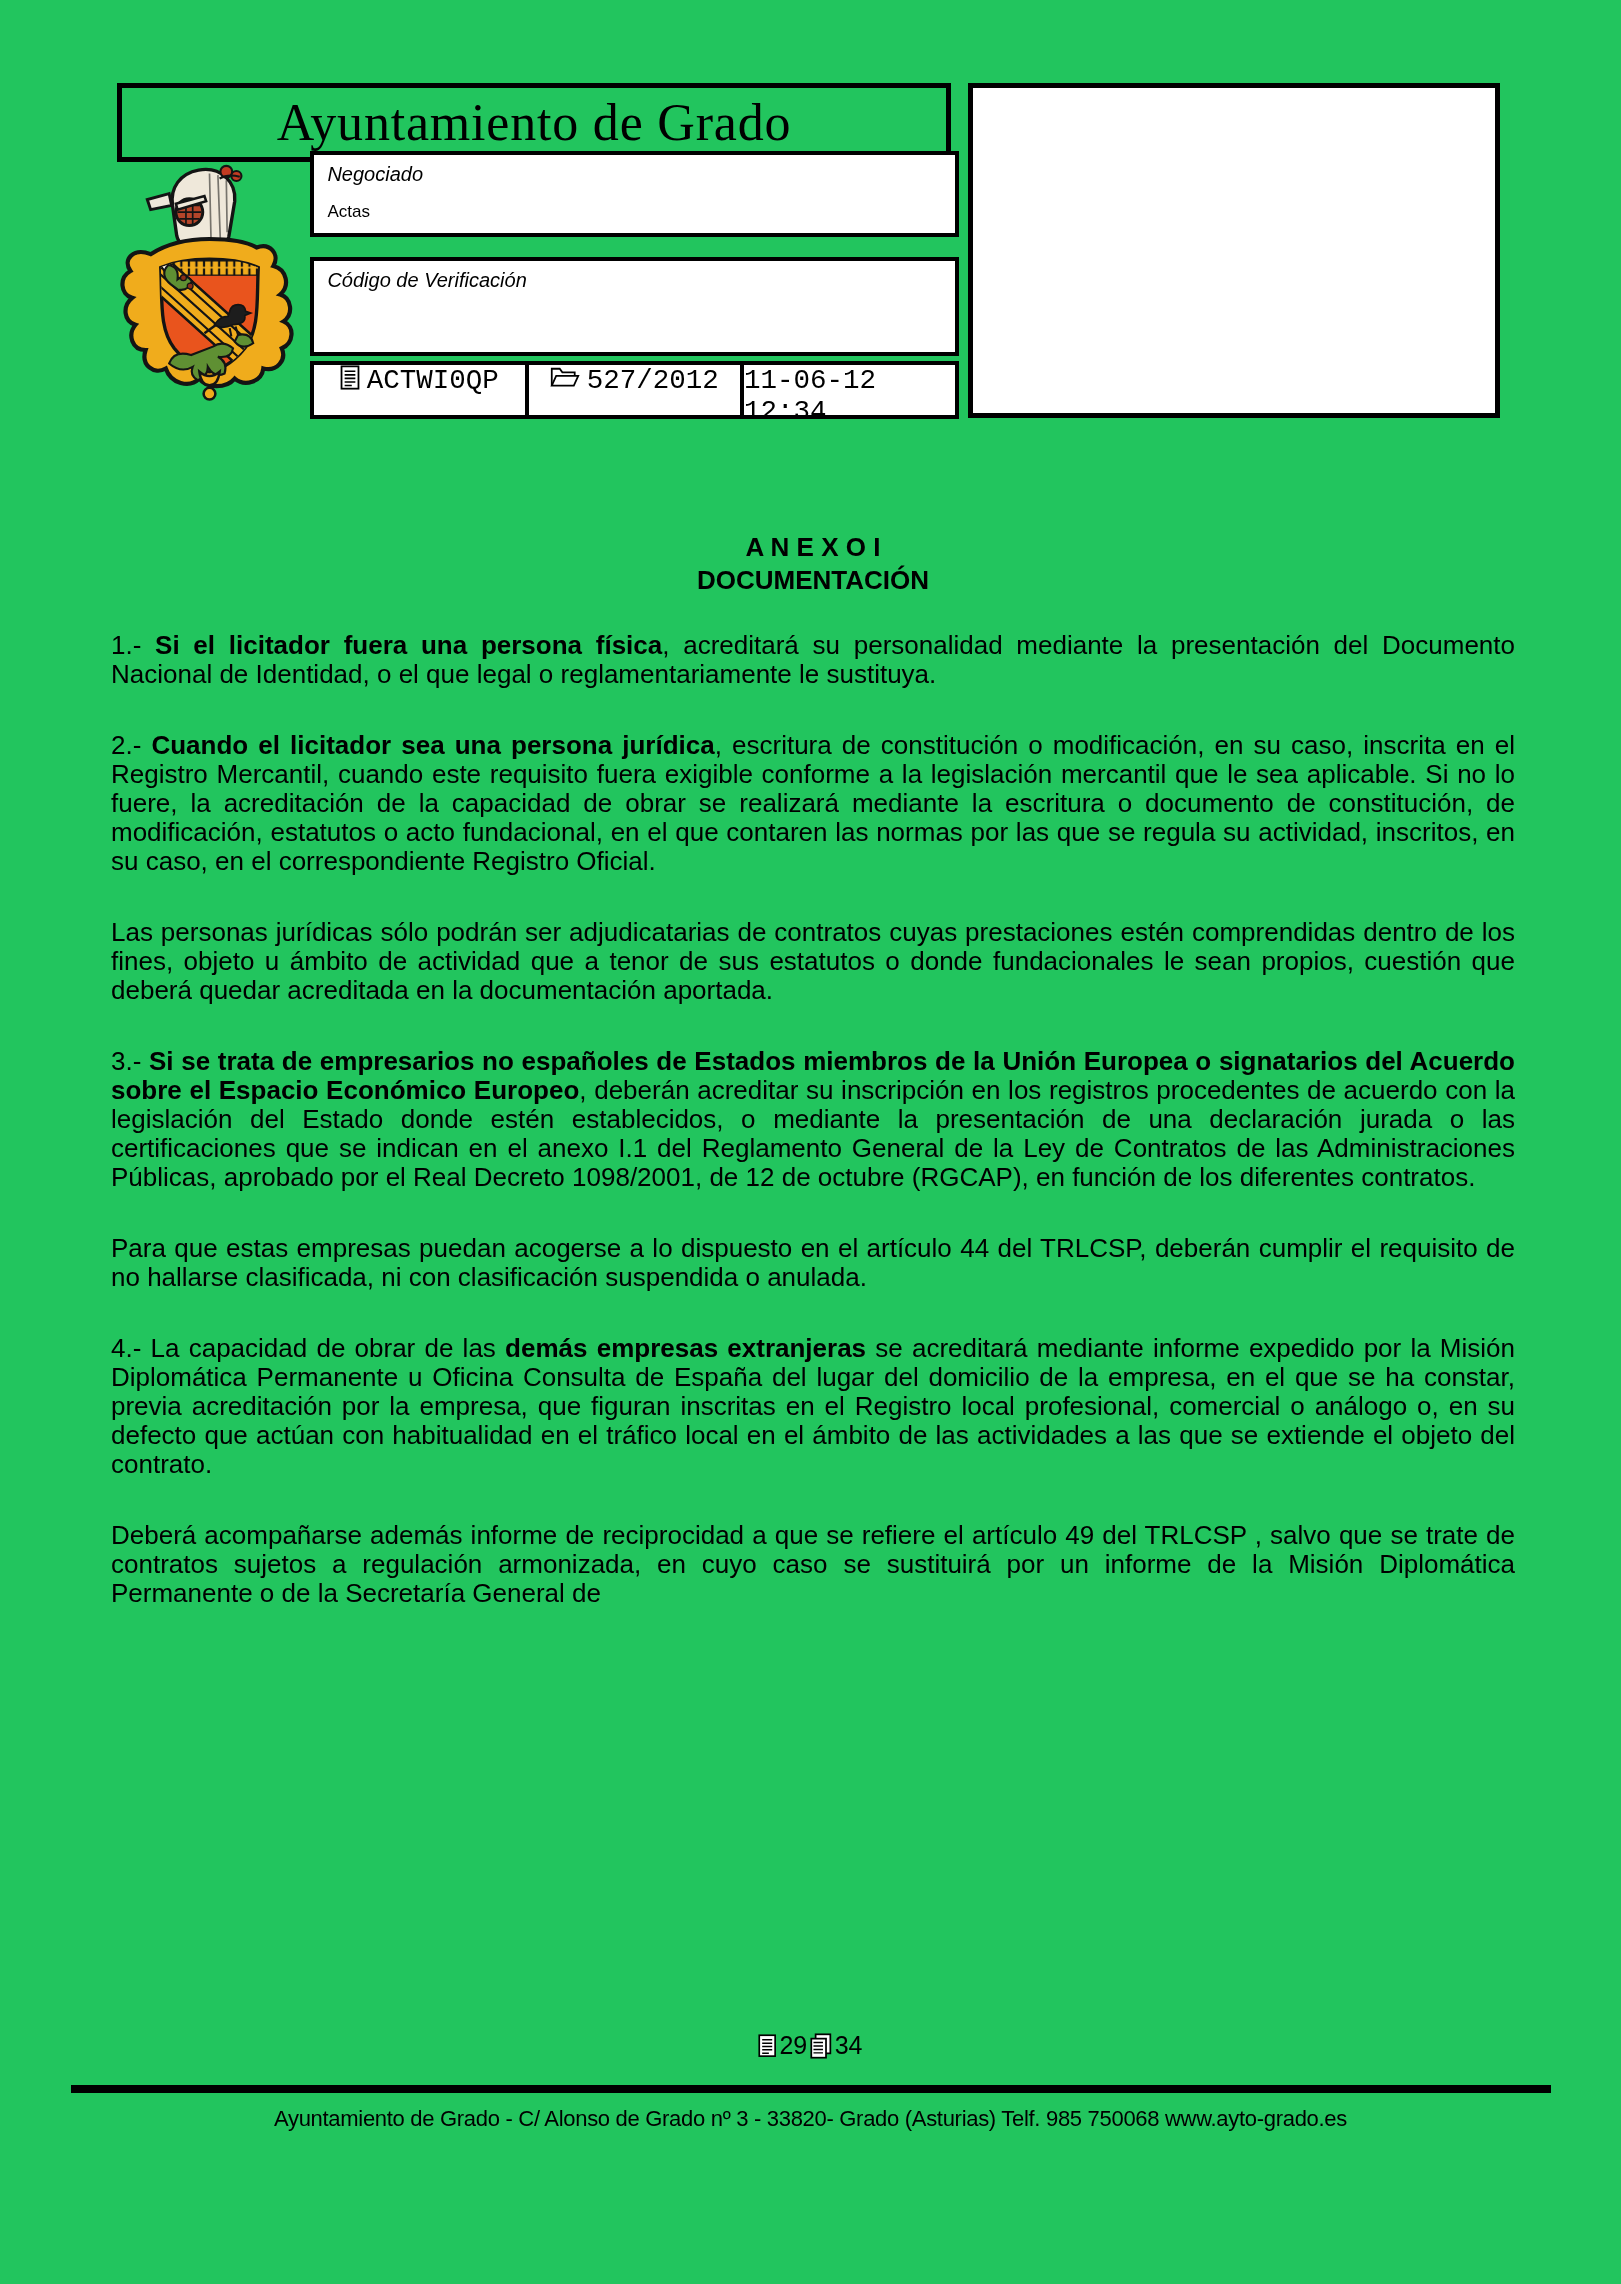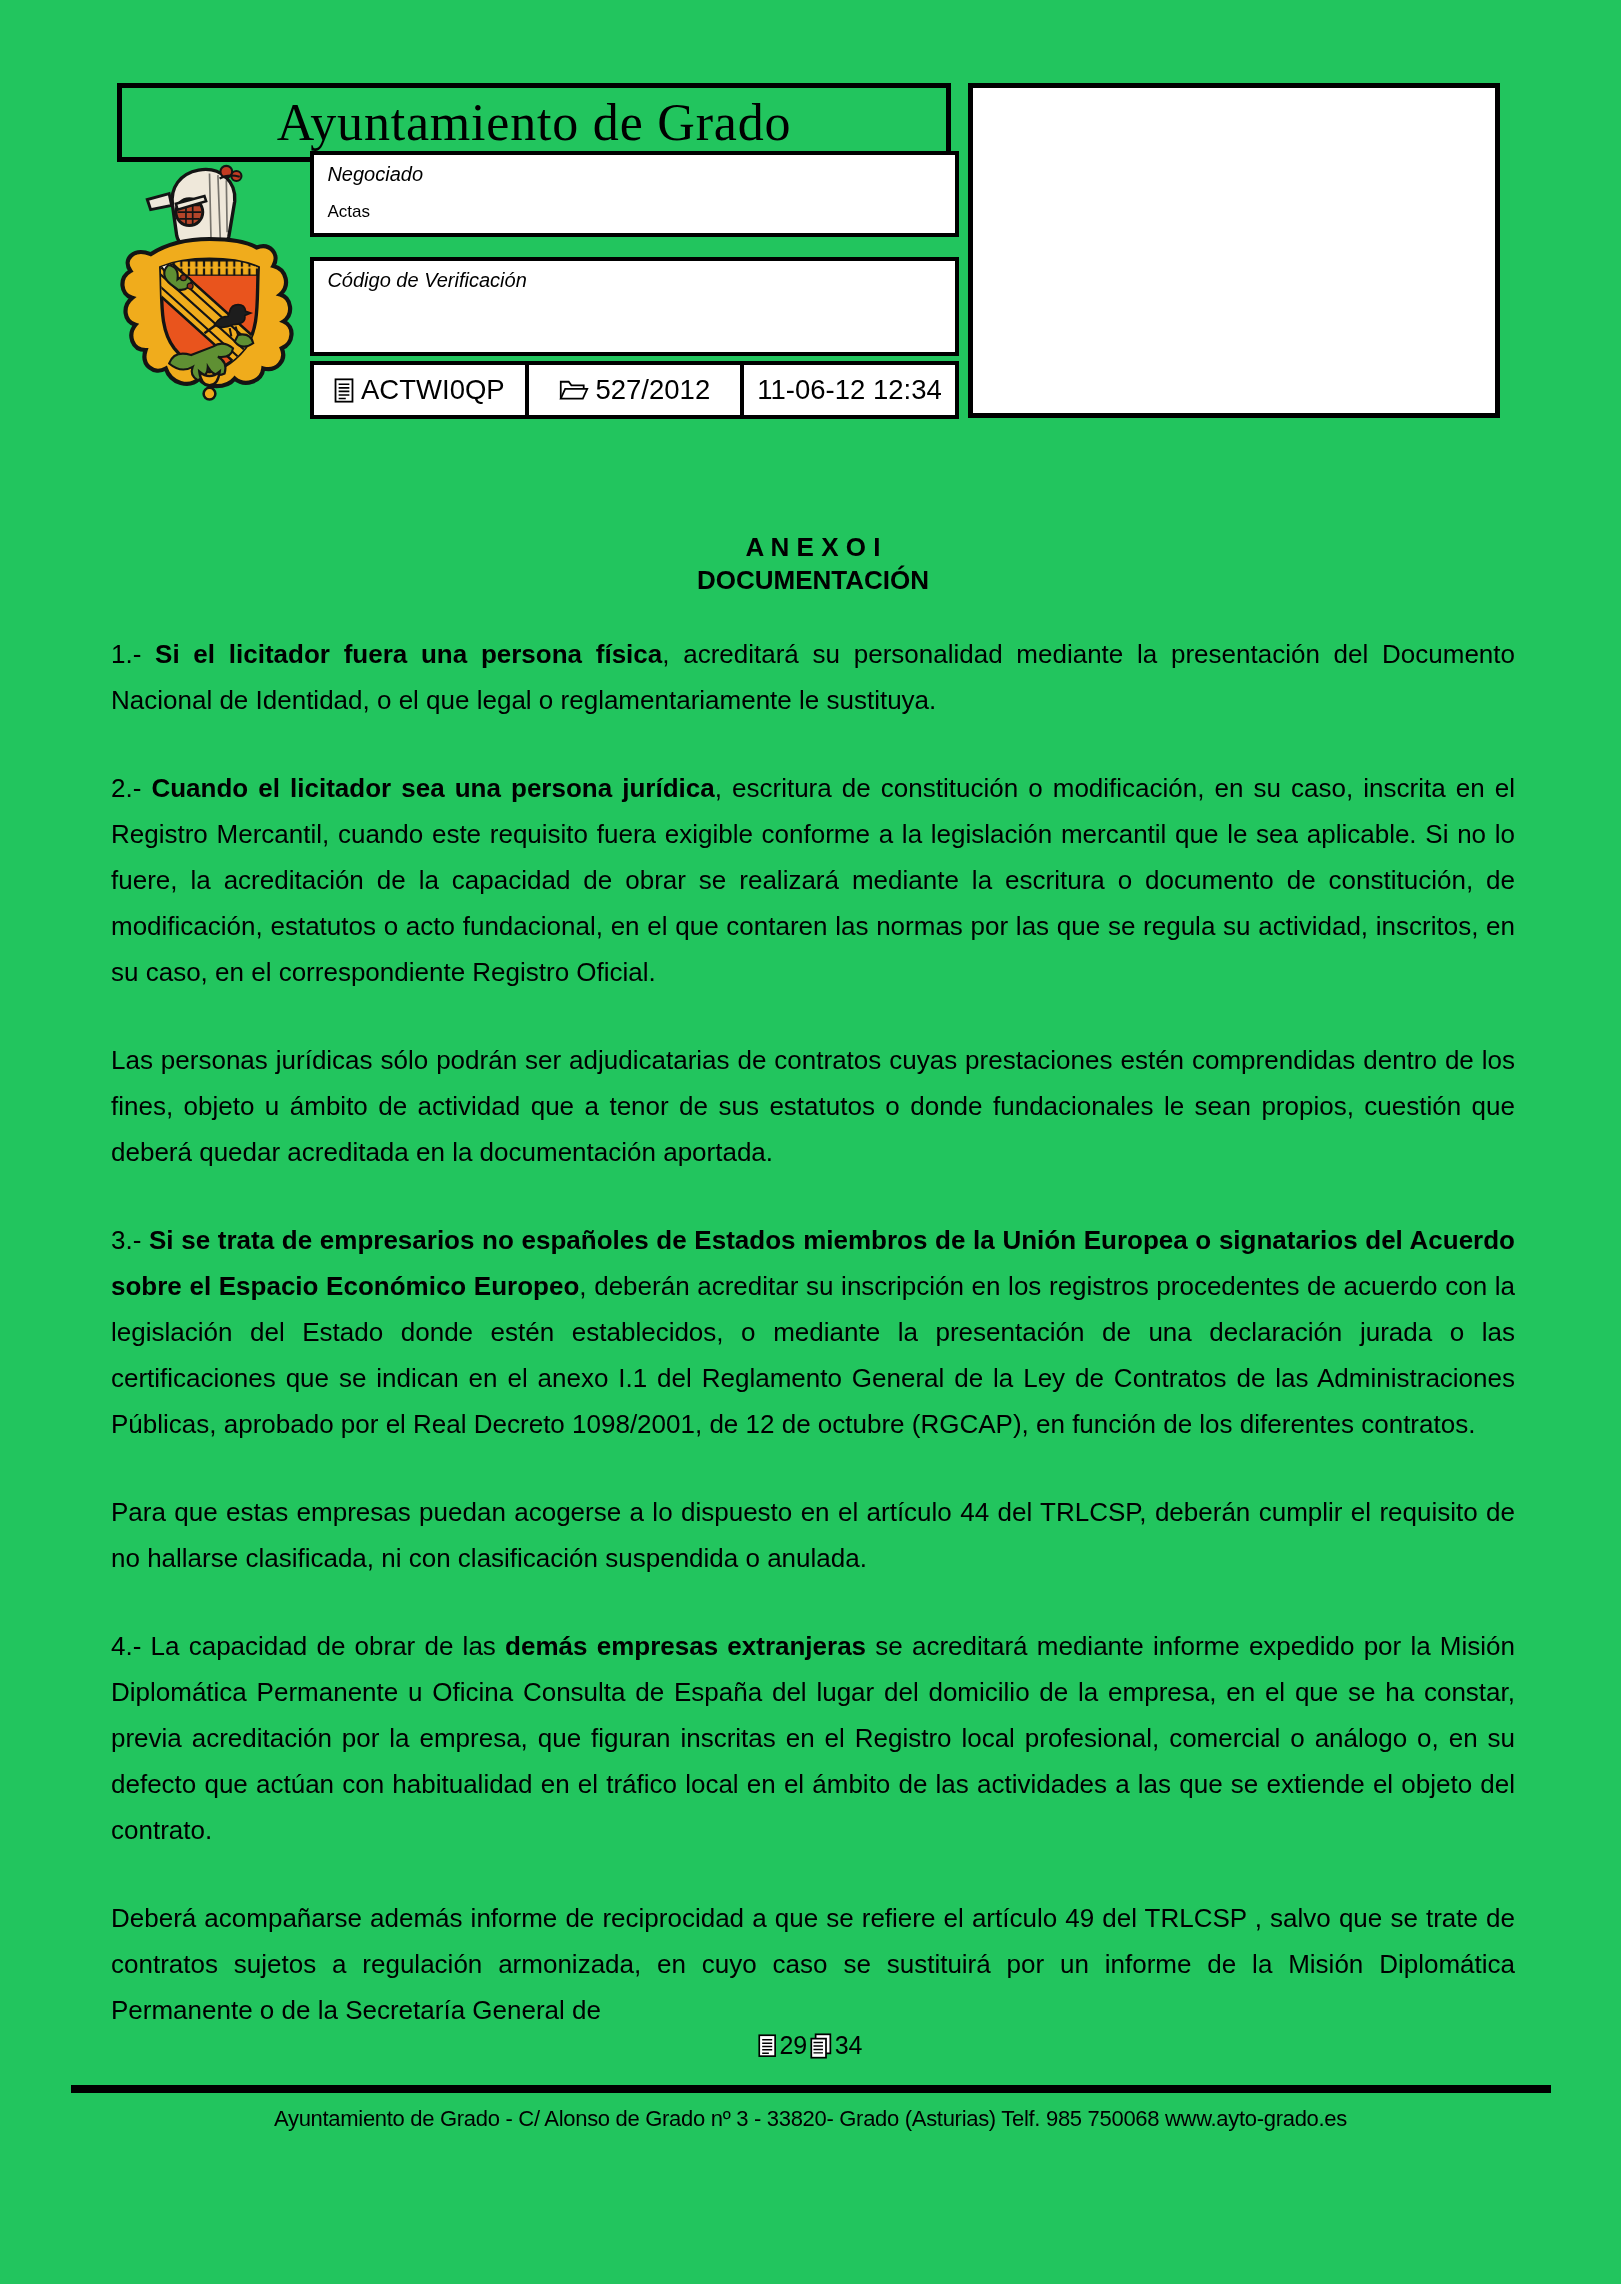--- a/index.html
+++ b/index.html
@@ -23,37 +23,37 @@
   }
   .negociado { top:151px; width:649px; height:86px; }
   .codigo    { top:257px; width:649px; height:99px; }
   .box-label { font-style:italic; font-size:20px; line-height:23.4px; }
   .box-value { font-size:17px; line-height:28px; margin-top:11px; }
   .codes-row {
     position:absolute; left:310px; top:361px; width:649px; height:58px;
     display:flex; border:4.2px solid #000; box-sizing:border-box; background:#fff;
   }
   .code-cell {
-    flex:1; display:flex; align-items:center; justify-content:center; gap:6.7px;
-    font-family:Liberation Sans, sans-serif; font-size:27.5px;
+    flex:1; display:flex; align-items:flex-start; justify-content:center; gap:6.7px;
+    font-family:Liberation Mono, monospace; font-size:27.5px;
   }
   .code-cell + .code-cell { border-left:4.2px solid #000; }
   .right-box {
     position:absolute; left:968px; top:83px; width:532px; height:335px;
     border:5px solid #000; box-sizing:border-box; background:#fff;
   }
 
   
   .doc-title {
     position:absolute; left:111px; top:531px; width:1404px;
     text-align:center; font-weight:bold; font-size:26px; line-height:33px;
   }
   .document-body {
     position:absolute; left:111px; top:631px; width:1404px;
-    font-size:26px; line-height:46px; text-align:justify;
+    font-size:26px; line-height:29px; text-align:justify;
   }
   .para { margin:0 0 42px 0; }
   .b { font-weight:bold; }
 
   
   .page-indicator {
     position:absolute; left:0; top:2031px; width:100%;
     display:flex; align-items:center; justify-content:center; gap:2.5px;
     font-size:25px;
   }

